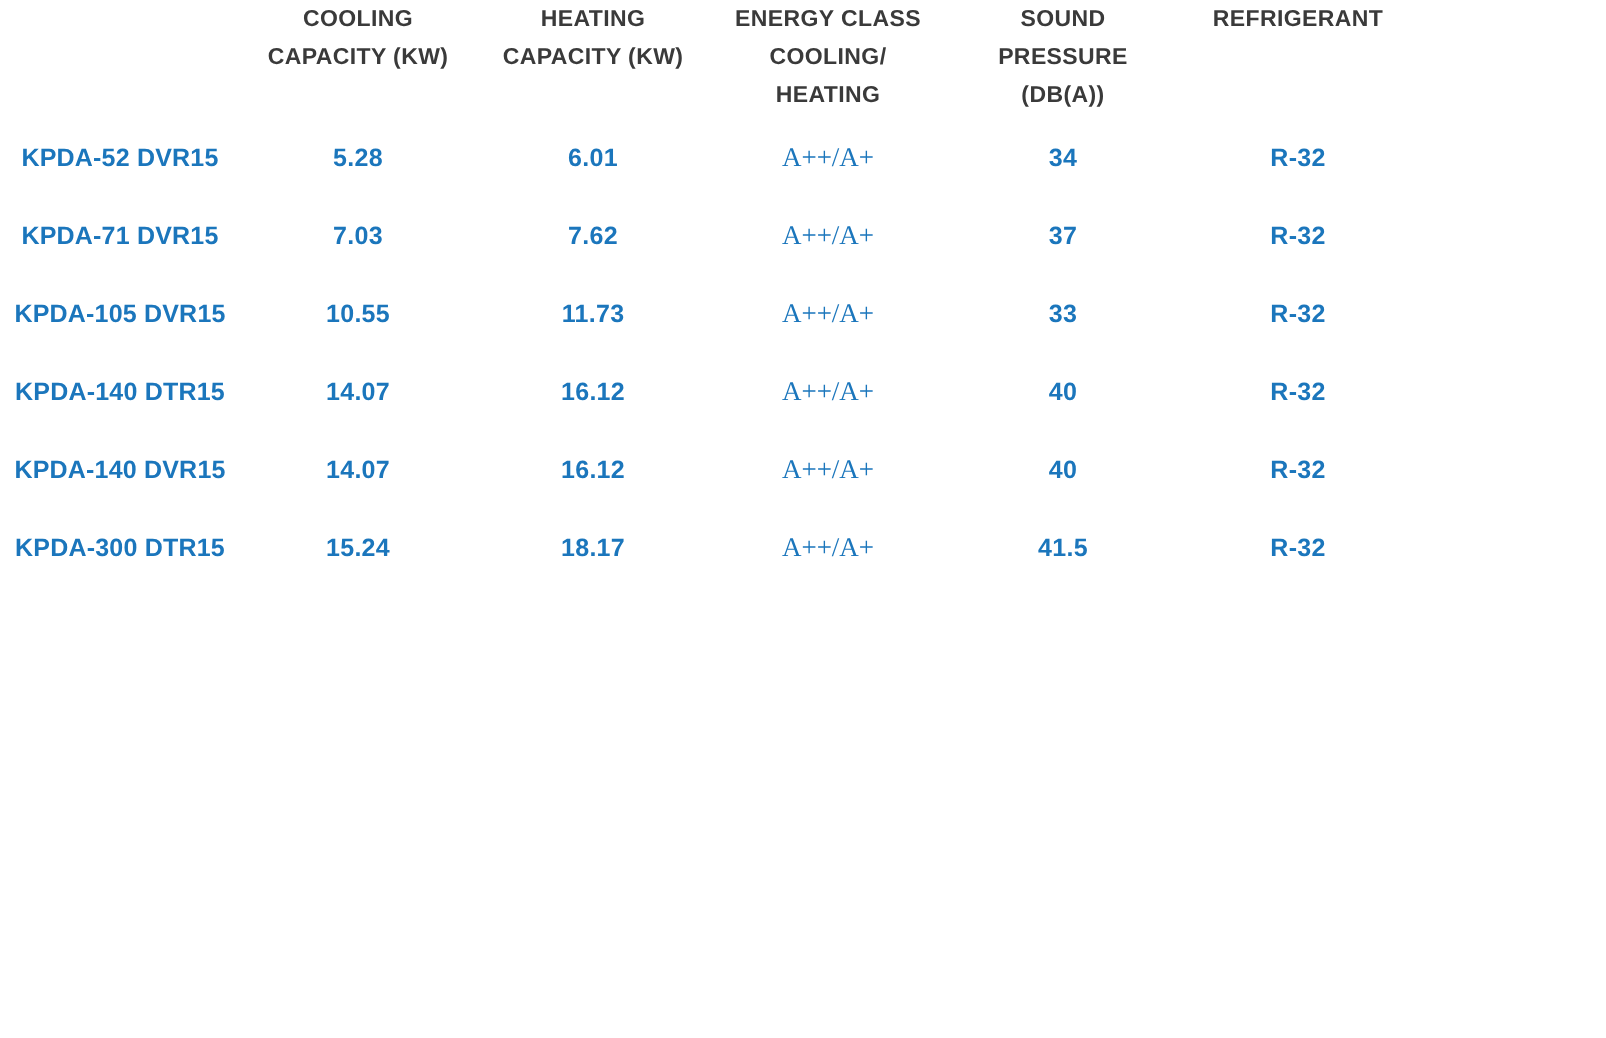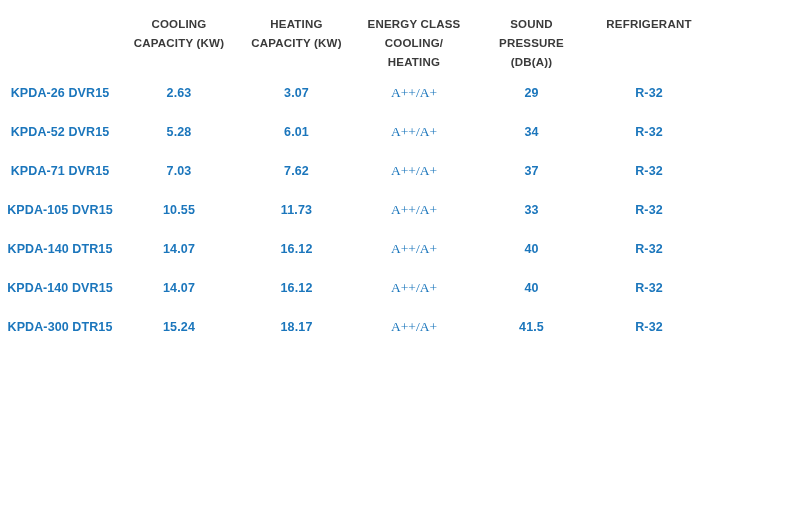--- a/index.html
+++ b/index.html
@@ -33,21 +33,21 @@
 
   
   .spec-table thead th {
     font-family: "Liberation Sans", sans-serif;
     font-size: 11.5px;
     font-weight: 600;
     letter-spacing: 0.2px;
     color: #3a3a3a;
     text-align: center;
     vertical-align: top;
-    padding: 15px 2px 0 2px;
+    padding: 1px 2px 0 2px;
     line-height: 1.65;
     text-transform: uppercase;
     white-space: pre-line;
   }
   .spec-table thead th.th-model {
     
   }
 
   
   .spec-table tbody td {
@@ -102,29 +102,20 @@
 HEATING</th>
         <th class="th-sound">SOUND
 PRESSURE
 (DB(A))</th>
         <th class="th-refrigerant">REFRIGERANT</th>
         <th class="th-spacer"></th>
       </tr>
   </thead>
   <tbody>
       <tr>
-        <td class="cell-model">KPDA-26 DVR15</td>
-        <td class="cell-cooling">2.63</td>
-        <td class="cell-heating">3.07</td>
-        <td class="cell-energy">A++/A+</td>
-        <td class="cell-sound">29</td>
-        <td class="cell-refrigerant">R-32</td>
-        <td class="cell-pad"></td>
-      </tr>
-      <tr>
         <td class="cell-model">KPDA-52 DVR15</td>
         <td class="cell-cooling">5.28</td>
         <td class="cell-heating">6.01</td>
         <td class="cell-energy">A++/A+</td>
         <td class="cell-sound">34</td>
         <td class="cell-refrigerant">R-32</td>
         <td class="cell-pad"></td>
       </tr>
       <tr>
         <td class="cell-model">KPDA-71 DVR15</td>

